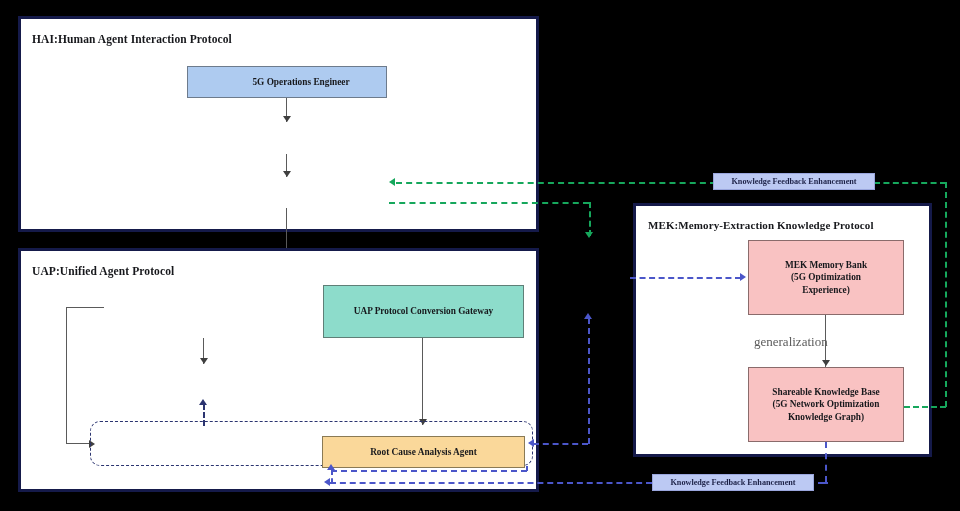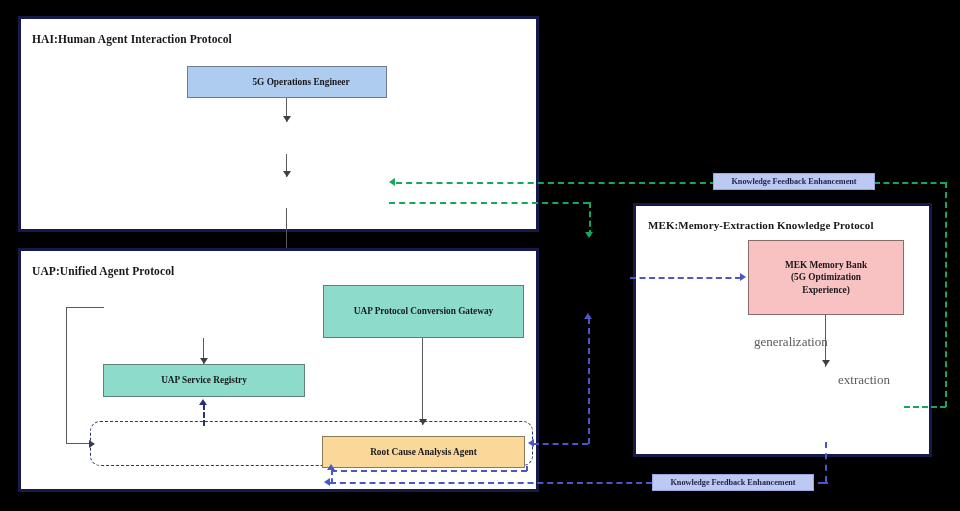--- a/index.html
+++ b/index.html
@@ -79,23 +79,20 @@
   <div class="panel-title" style="left:32px;top:265px;">UAP:Unified Agent Protocol</div>
 
 
   <div class="node teal" style="left:323px;top:285px;width:201px;height:53px;">
     <span>UAP Protocol Conversion Gateway</span>
   </div>
 
   <div class="sv" style="left:203px;top:338px;height:26px;"></div>
   <div class="ahead-d" style="left:200px;top:358px;"></div>
 
-  <div class="node teal" style="left:103px;top:364px;width:202px;height:33px;">
-    <span>UAP Service Registry</span>
-  </div>
 
   <div class="sv" style="left:422px;top:338px;height:87px;"></div>
   <div class="ahead-d" style="left:419px;top:419px;"></div>
 
   <div class="nv" style="left:203px;top:404px;height:22px;"></div>
   <div class="nhead-u" style="left:199px;top:399px;"></div>
 
   <div class="sh" style="left:66px;top:307px;width:38px;"></div>
   <div class="sv" style="left:66px;top:307px;height:136px;"></div>
   <div class="sh" style="left:66px;top:443px;width:26px;"></div>
@@ -116,20 +113,25 @@
 (5G Optimization
 Experience)</span>
   </div>
 
   <div class="sv" style="left:825px;top:315px;height:52px;"></div>
   <div class="ahead-d" style="left:822px;top:360px;"></div>
 
   <div class="edge-note" style="left:754px;top:334px;">generalization</div>
   <div class="edge-note" style="left:838px;top:338px;margin-top:34px;">extraction</div>
 
+  <div class="node pink" style="left:748px;top:367px;width:156px;height:75px;">
+    <span style="white-space:pre-line;">Shareable Knowledge Base
+(5G Network Optimization
+Knowledge Graph)</span>
+  </div>
 
 
   <div class="bh" style="left:630px;top:277px;width:111px;"></div>
   <div class="bhead-r" style="left:740px;top:273px;"></div>
 
   <div class="gh" style="left:396px;top:182px;width:320px;"></div>
   <div class="ghead-l" style="left:389px;top:178px;"></div>
   <div class="gh" style="left:874px;top:182px;width:72px;"></div>
   <div class="gv" style="left:945px;top:182px;height:225px;"></div>
   <div class="gh" style="left:904px;top:406px;width:42px;"></div>

